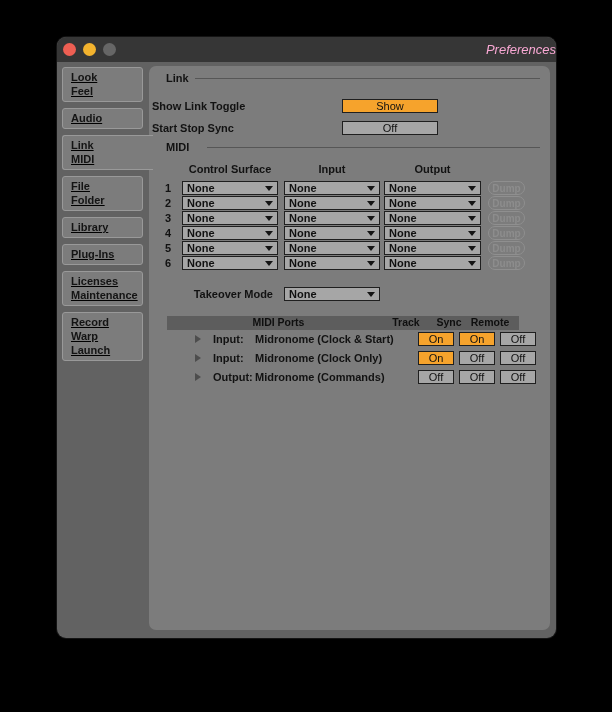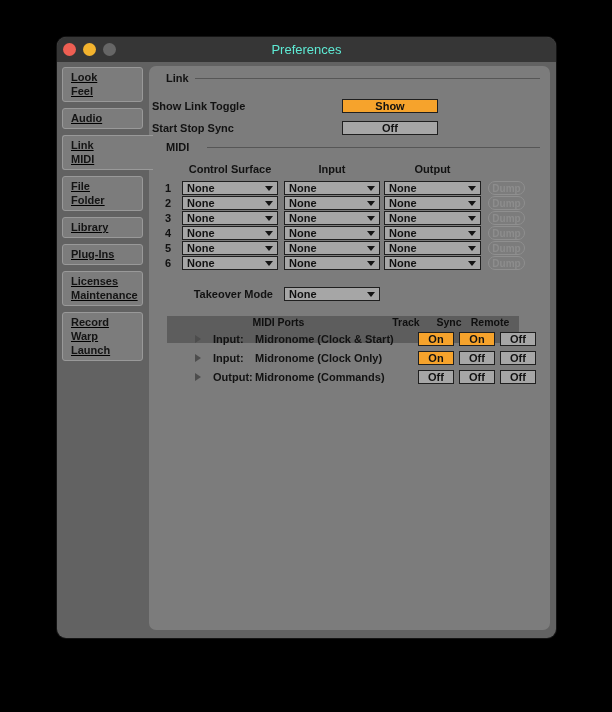--- a/index.html
+++ b/index.html
@@ -6,21 +6,21 @@
   * { margin:0; padding:0; box-sizing:border-box; }
   body { background:#000; }
   .stage { position:relative; width:612px; height:712px; background:#000;
            font-family:"Liberation Sans", sans-serif; overflow:hidden; }
 
   .window { position:absolute; left:57px; top:37px; width:499px; height:601px;
             background:#626262; border-radius:9px; box-shadow:0 0 0 1px #141414; }
 
   .titlebar { position:absolute; left:0; top:0; width:100%; height:25px;
               background:#363636; border-radius:9px 9px 0 0; }
-  .title { line-height:25px; text-align:center; color:#5eead4; font-size:13px; }
+  .title { line-height:25px; text-align:right; color:#f9a8d4; font-size:13px;font-style:italic; }
   .light { position:absolute; top:6px; width:13px; height:13px; border-radius:50%; cursor:pointer; }
   .light.red    { left:6px;  background:#ee5f53; }
   .light.yellow { left:26px; background:#f3b32e; }
   .light.gray   { left:46px; background:#666666; }
 
   .panel { position:absolute; left:92px; top:29px; width:401px; height:564px;
            background:#7c7c7c; border-radius:7px; z-index:1; }
 
   
   .sidebar { position:absolute; left:5px; top:30px; width:81px; z-index:2;text-decoration:underline; }
@@ -32,21 +32,21 @@
                   border-top-right-radius:0; border-bottom-right-radius:0; }
 
   
   .panel .txt { position:absolute; font-size:11px; font-weight:bold; color:#121212;
                 line-height:13px; white-space:nowrap; }
   .rule { position:absolute; height:1px; background:#565656; }
 
   
   .tbtn { position:absolute; height:14px; width:96px; border:1px solid #1f1f1f;
           background:#a6a6a6; color:#111; font-family:inherit; font-size:11px;
-          font-weight:bold; line-height:11px; text-align:center; padding:0; cursor:pointer; }
+          font-weight:normal; line-height:11px; text-align:center; padding:0; cursor:pointer; }
   .tbtn.on { background:var(--accent); }
   .dd { position:absolute; height:14px; background:#a6a6a6; border:1px solid #1f1f1f;
         font-size:11px; font-weight:bold; color:#111; line-height:12px;
         padding-left:4px; cursor:pointer; white-space:nowrap; overflow:hidden; }
   .dd .arr { position:absolute; right:4px; top:4px; width:0; height:0;
              border-left:4px solid transparent; border-right:4px solid transparent;
              border-top:5px solid #141414; }
 
   
   .b-show { left:193px; top:33px; }
@@ -61,21 +61,21 @@
   .dd1 { left:33px;  width:96px; top:0; }
   .dd2 { left:135px; width:96px; top:0; }
   .dd3 { left:235px; width:97px; top:0; }
   .dump { position:absolute; left:339px; top:0; width:37px; height:14px;
           border:1px solid #8f8f8f; border-radius:7px; background:transparent;
           color:#8d8d8d; font-family:inherit; font-size:10px; font-weight:bold;
           line-height:11px; text-align:center; padding:0; cursor:default; }
   .tk-dd { left:135px; top:221px; width:96px; }
 
   
-  .ports-bar { position:absolute; left:18px; top:250px; width:352px; height:27px;
+  .ports-bar { position:absolute; left:18px; top:250px; width:352px; height:14px;
                background:#5d5d5d; }
   .ports-bar span { position:absolute; top:0; font-size:10.5px; font-weight:bold;
                     color:#0f0f0f; line-height:13px; text-align:center; white-space:nowrap; }
   .ports-title { left:0; width:223px; }
   .pc1 { left:221px; width:36px; }
   .pc2 { left:264px; width:36px; }
   .pc3 { left:301px; width:44px; }
   .ports-rows { position:absolute; left:0; top:266px; width:443px;padding-left:28px; }
   .port-row { position:relative; height:14px; margin-bottom:5px; }
   .tri { position:absolute; left:18px; top:3px; width:0; height:0; cursor:pointer;

